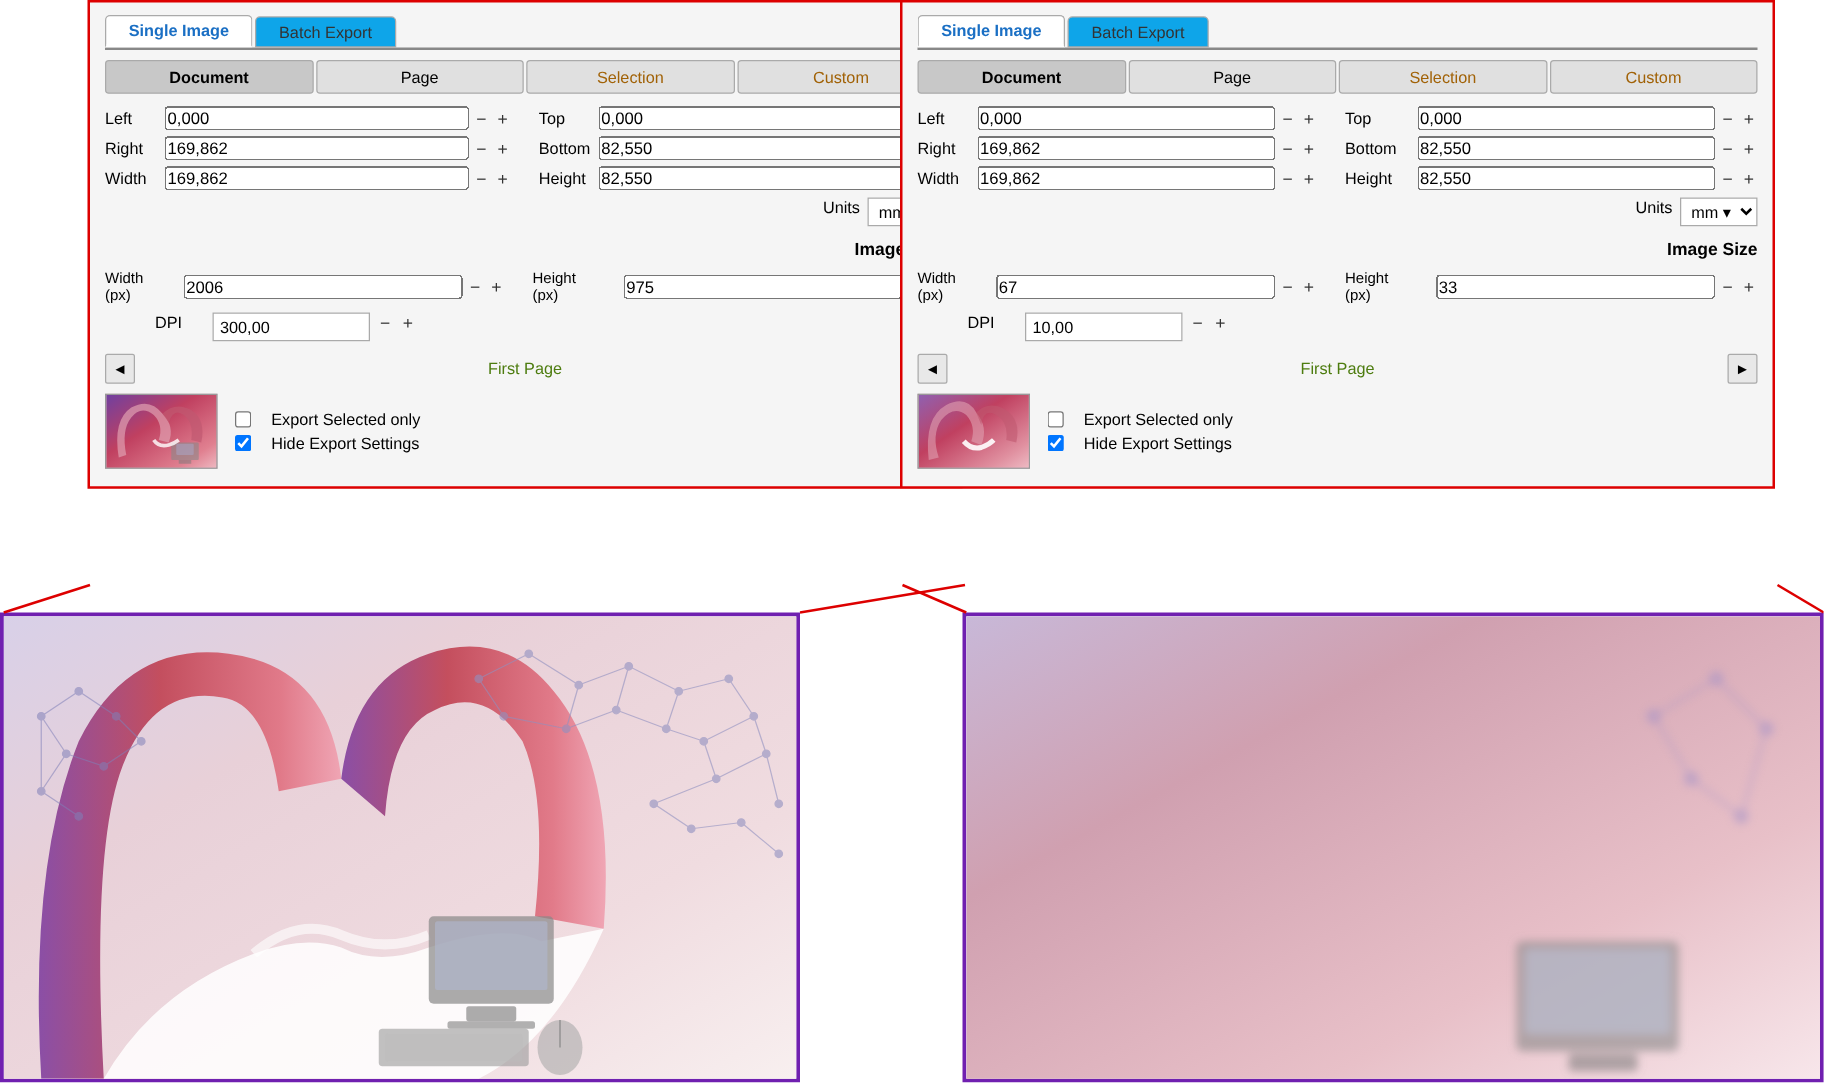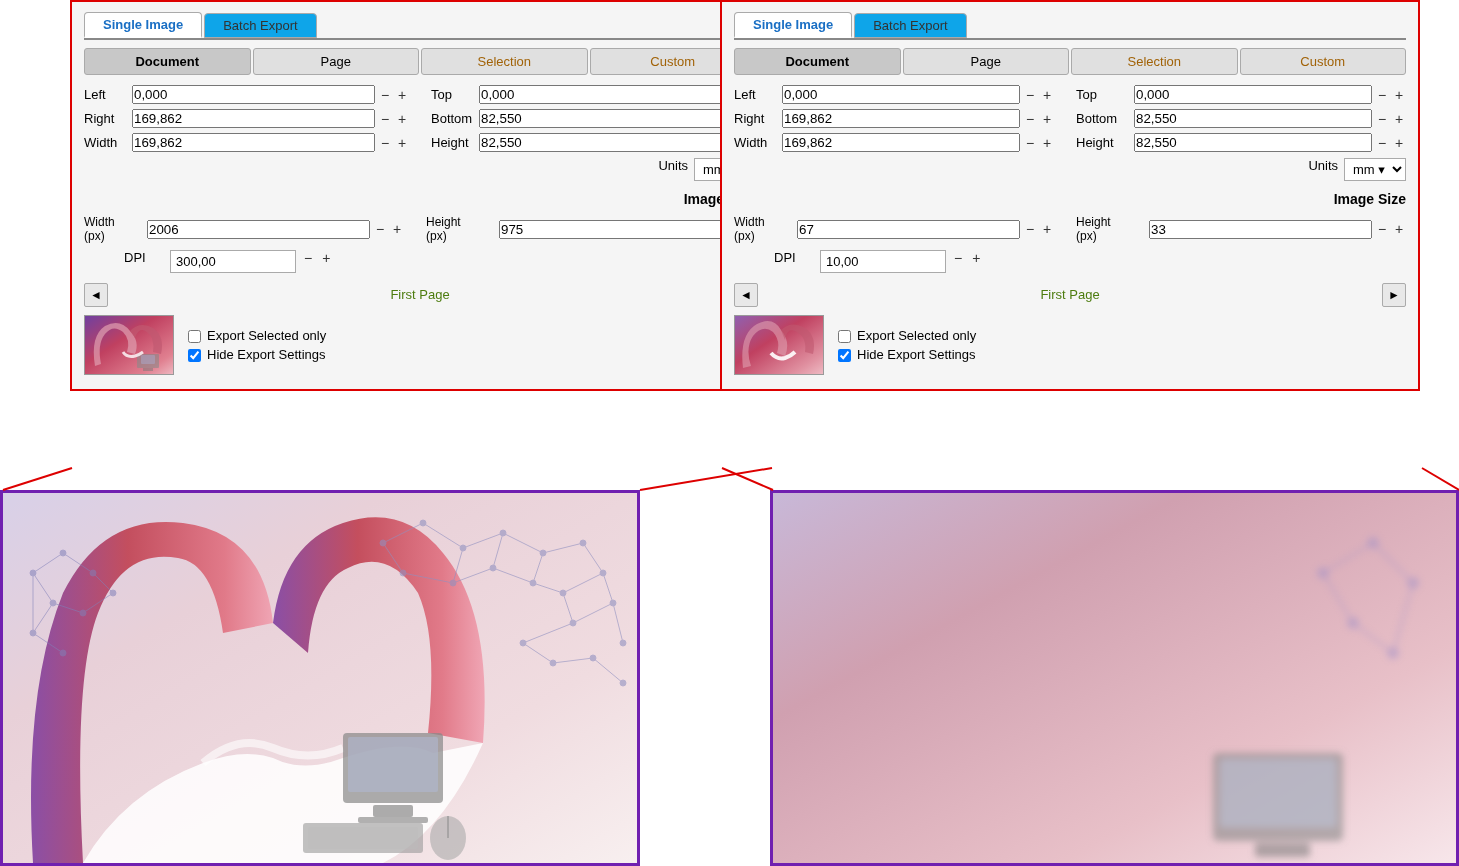--- a/index.html
+++ b/index.html
@@ -149,21 +149,21 @@
     }
     .thumb {
       width: 90px; height: 60px;
       background: #c8aab8;
       border: 1px solid #999;
       overflow: hidden;
       flex-shrink: 0;
       position: relative;
     }
     .checkboxes { display: flex; flex-direction: column; gap: 4px; }
-    .check-row { display: flex; align-items: flex-end; gap: 6px; font-size: 13px; }
+    .check-row { display: flex; align-items: center; gap: 16px; font-size: 13px; }
     .check-row input[type=checkbox] { cursor: pointer; }
 
     .bottom-img-left {
       position: absolute;
       left: 0; top: 0;
       width: 640px; height: 376px;
       border: 3px solid #7020b0;
       overflow: hidden;
       background: #fff;
     }

